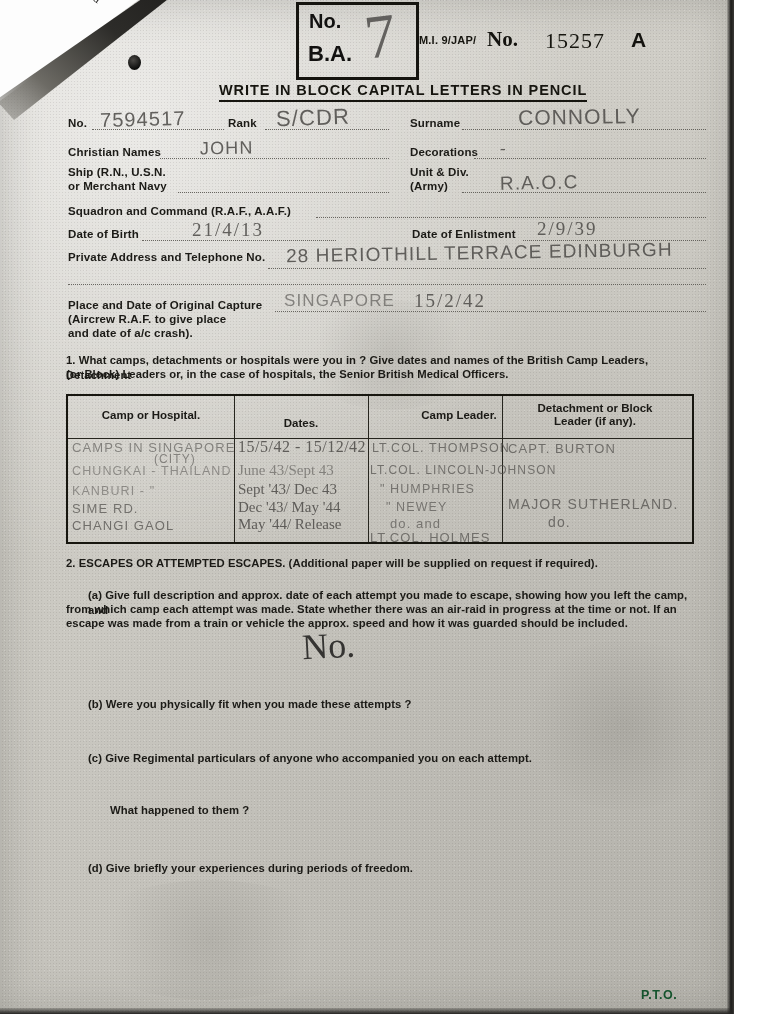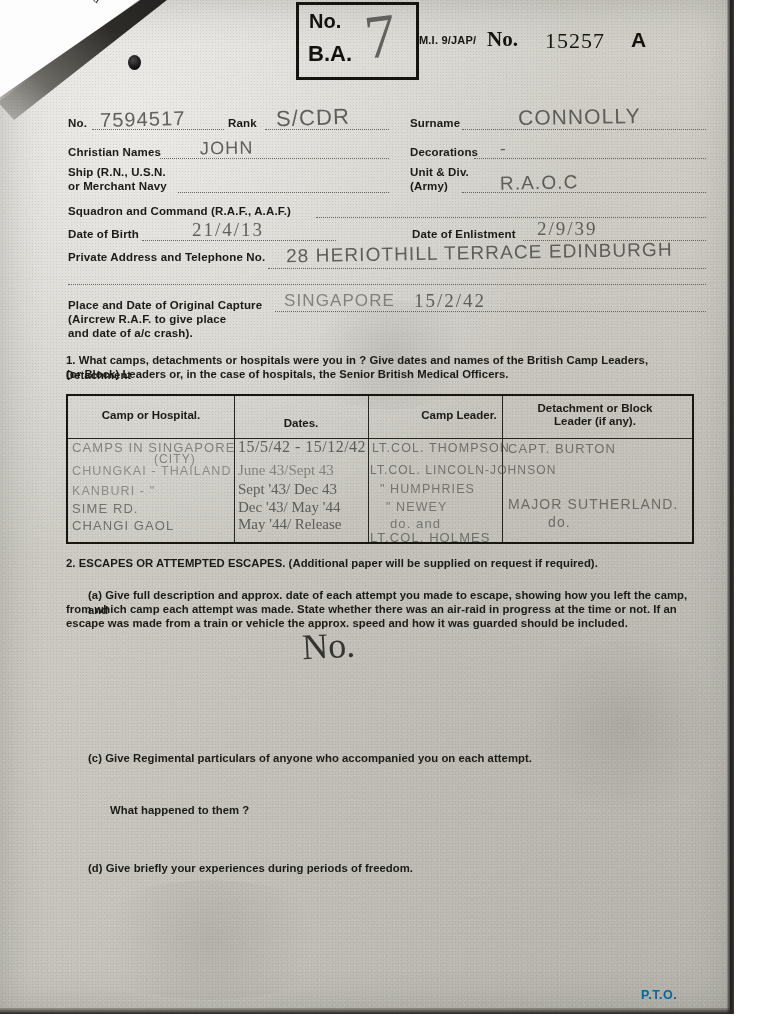--- a/index.html
+++ b/index.html
@@ -249,21 +249,21 @@
     line-height: 13px;
     color: #1b1a16;
   }
   .pto {
     position: absolute;
     left: 641px; top: 988px;
     font-family: "Liberation Sans", sans-serif;
     font-weight: bold;
     font-size: 12.5px;
     letter-spacing: .5px;
-    color: #0369a1;
+    color: #14532d;
   }
 </style>
 </head>
 <body>
 
 <div id="page">
 
   <div class="sheet">
     <div class="grain"></div>
     <div class="blotch" style="left:520px;top:640px;width:210px;height:170px;"></div>
@@ -279,20 +279,21 @@
   <div class="ba-box">
     <div class="ba-no"><span>No.</span></div>
     <div class="ba-lbl">B.A.</div>
     <div class="ba-hand">7</div>
   </div>
   <div class="mi-jap">M.I. 9/JAP/</div>
   <div class="hdr-no">No.</div>
   <div class="hdr-num">15257</div>
   <div class="hdr-suffix">A</div>
 
+  <div class="banner">WRITE IN BLOCK CAPITAL LETTERS IN PENCIL</div>
 
   <div class="lbl" style="left:68px;top:117px;">No.</div>
   <div class="rule" style="left:92px;top:129px;width:132px;"></div>
   <div class="hw cap" style="left:100px;top:108px;font-size:20px;transform:rotate(-1.5deg);">7594517</div>
 
   <div class="lbl" style="left:228px;top:117px;">Rank</div>
   <div class="rule" style="left:265px;top:129px;width:124px;"></div>
   <div class="hw cap" style="left:276px;top:105px;font-size:22px;transform:rotate(-2deg);">S/CDR</div>
 
   <div class="lbl" style="left:410px;top:117px;">Surname</div>
@@ -383,20 +384,21 @@
     <div class="hw cap" style="left:302px;top:134px;font-size:13px;opacity:.70;">LT.COL. HOLMES</div>
   </div>
 
   <div class="para" style="left:66px;top:556px;width:640px;">2.   ESCAPES OR ATTEMPTED ESCAPES.   (Additional paper will be supplied on request if required).</div>
 
   <div class="para" style="left:88px;top:588px;width:620px;">(a)  Give full description and approx. date of each attempt you made to escape, showing how you left the camp,  and</div>
   <div class="para" style="left:66px;top:602px;width:642px;">from which camp each attempt was made.   State whether there was an air-raid in progress at the time or not.   If  an</div>
   <div class="para" style="left:66px;top:616px;width:642px;">escape was made from a train or vehicle the approx. speed and how it was guarded should be included.</div>
   <div class="hw" style="left:302px;top:625px;font-size:36px;color:#2e2d2b;opacity:.95;transform:rotate(-3deg);">No.</div>
 
+  <div class="para" style="left:88px;top:697px;">(b)  Were you physically fit when you made these attempts ?</div>
   <div class="para" style="left:88px;top:751px;">(c)  Give Regimental particulars of anyone who accompanied you on each attempt.</div>
   <div class="para" style="left:110px;top:803px;">What  happened  to  them ?</div>
   <div class="para" style="left:88px;top:861px;">(d)  Give briefly your experiences during periods of freedom.</div>
 
   <div class="pto">P.T.O.</div>
 
   <div class="scan-edge"></div>
   <div class="bottom-edge"></div>
   <div class="right-margin"></div>
   <div class="bottom-margin"></div>

